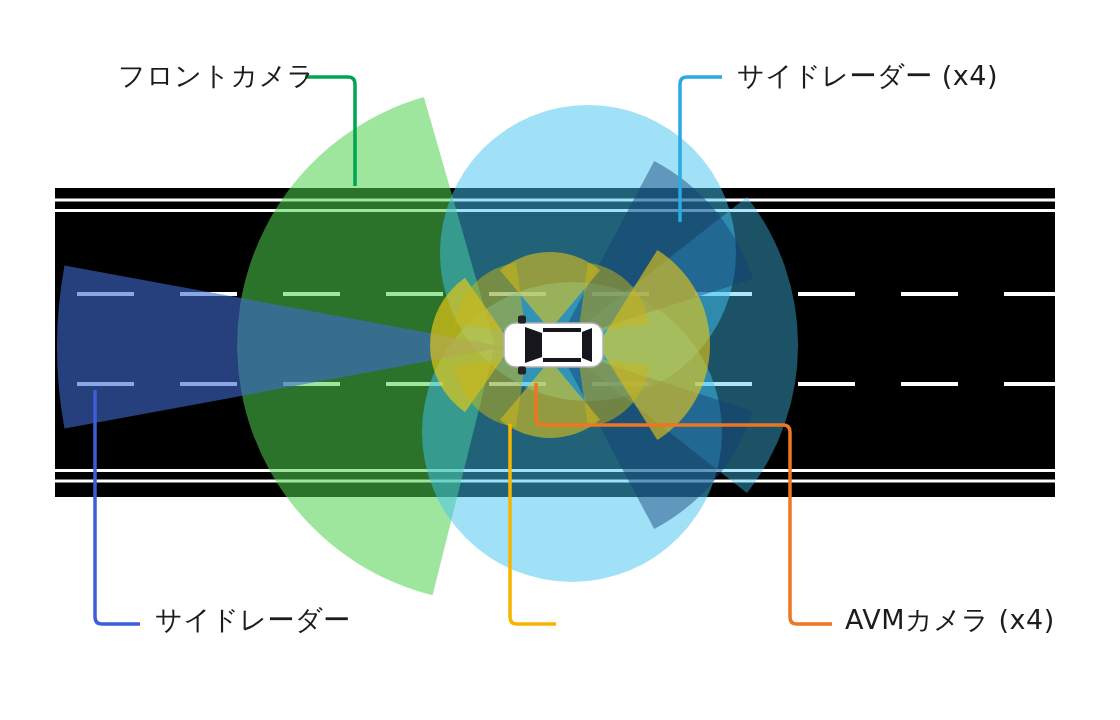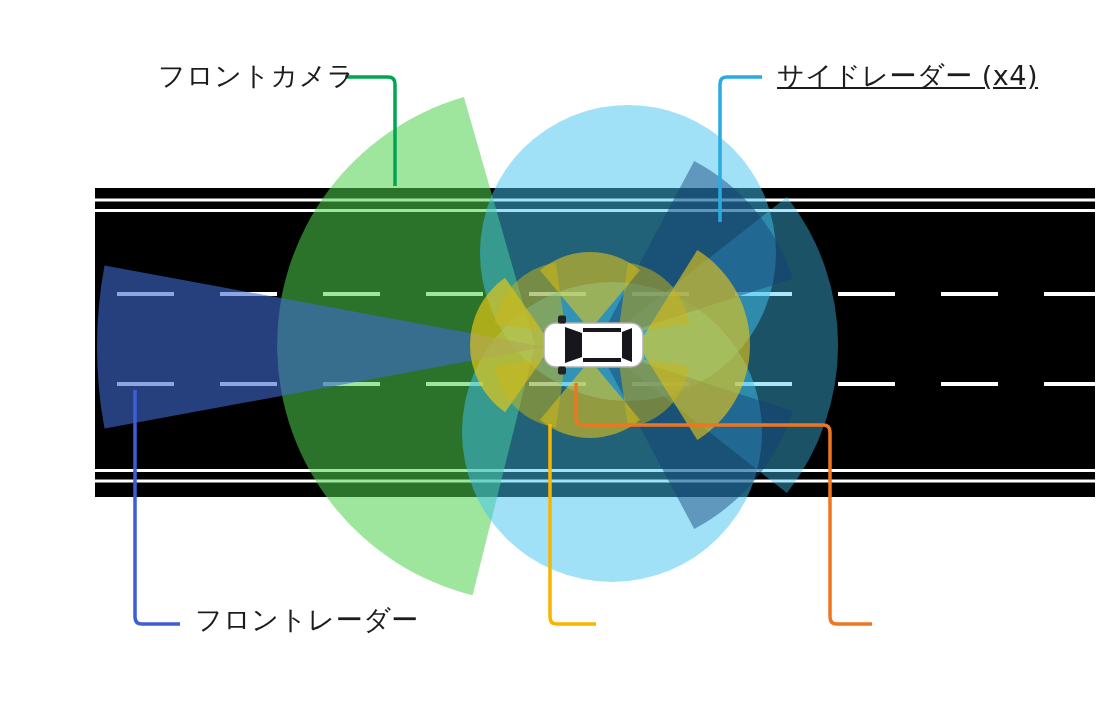--- a/index.html
+++ b/index.html
@@ -1,27 +1,27 @@
 <!DOCTYPE html>
 <html><head>
 <meta charset="utf-8">
 <style>
   html,body{margin:0;padding:0;}
   body{
     width:1120px;height:720px;background:#ffffff;overflow:hidden;
     font-family:"DejaVu Sans","Liberation Sans",sans-serif;
   }
-  .stage{position:relative;width:936px;height:720px;background:#ffffff;margin-left:40px;}
+  .stage{position:relative;width:936px;height:720px;background:#ffffff;}
   .stage svg{position:absolute;left:0;top:0;}
   .callout{
     position:absolute;font-size:27px;line-height:1.1;color:#1c1c1c;
     letter-spacing:0.5px;white-space:nowrap;font-weight:500;
   }
   .cl-front-camera{left:118px;top:61px;}
-  .cl-side-radar{left:737px;top:61px;text-decoration:underline;}
+  .cl-side-radar{left:737px;top:61px;}
   .cl-front-radar{left:155px;top:605px;}
   .cl-sonar{left:570px;top:605px;}
   .cl-avm{left:845px;top:605px;}
 </style>
 </head>
 <body>
 
 <div class="stage">
 
   <svg width="1120" height="720" viewBox="0 0 1120 720">
@@ -72,17 +72,18 @@
     <path d="M722 77 H687 Q680 77 680 84 V222" fill="none" stroke-width="3.5" stroke="#29abe2"></path>
     <path d="M95 390 V617 Q95 624 102 624 H140" fill="none" stroke-width="3.5" stroke="#3e5ed6"></path>
     <path d="M510 424 V617 Q510 624 517 624 H556" fill="none" stroke-width="3.5" stroke="#f7b500"></path>
     <path d="M536 383 V418 Q536 425 543 425 H783 Q790 425 790 432 V617 Q790 624 797 624 H832" fill="none" stroke-width="3.5" stroke="#ee7623"></path>
   </svg>
 
   <div class="callout cl-front-camera">フロントカメラ</div>
 
   <div class="callout cl-side-radar">サイドレーダー (x4)</div>
 
-  <div class="callout cl-front-radar">フロントレーダー</div>
+  <div class="callout cl-front-radar">サイドレーダー</div>
 
 
+  <div class="callout cl-avm">AVMカメラ (x4)</div>
 
 </div>
 
 </body></html>

